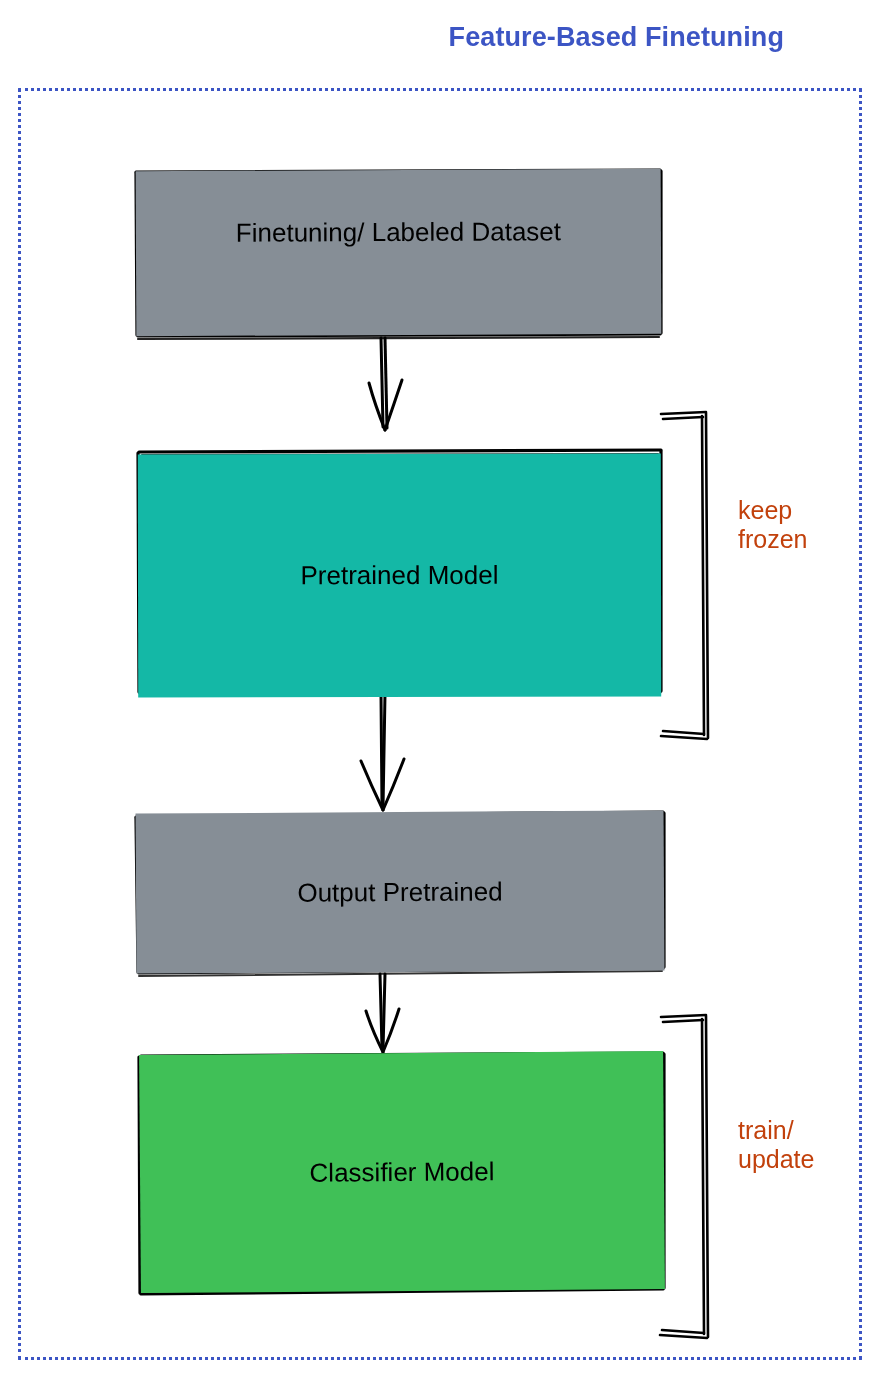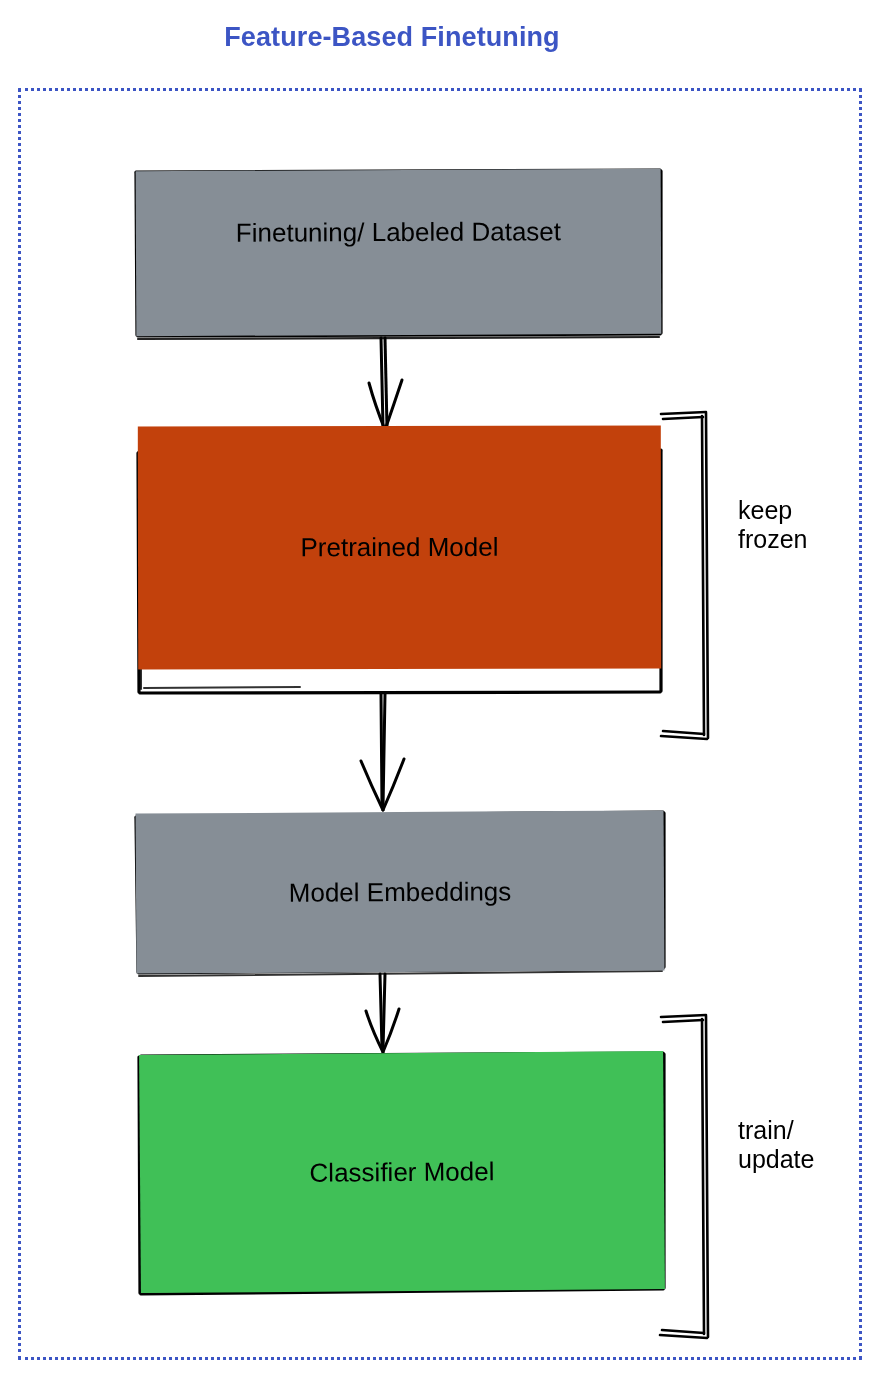--- a/index.html
+++ b/index.html
@@ -22,21 +22,21 @@
     top: 0;
     width: 880px;
     height: 1393px;
   }
 
   .title {
     position: absolute;
     left: 0;
     top: 22px;
     width: 784px;
-    text-align: center;
+    text-align: right;
     font-size: 27px;
     font-weight: 700;
     letter-spacing: 0.1px;
     color: #3c55c4;
     font-family: "Liberation Sans", sans-serif;
   }
 
   .outer-frame {
     position: absolute;
     left: 18px;
@@ -69,24 +69,24 @@
     top: 170px;
     width: 525px;
     height: 165px;
     background: #868e96;
     align-items: flex-start;
     padding-top: 48px;
     transform: rotate(-0.25deg);
   }
   #node-pretrained {
     left: 138px;
-    top: 426px;
+    top: 454px;
     width: 523px;
     height: 243px;
-    background: #c2410c;
+    background: #14b8a6;
     align-items: center;
     transform: rotate(-0.1deg);
   }
   #node-embeddings {
     left: 136px;
     top: 812px;
     width: 528px;
     height: 160px;
     background: #868e96;
     align-items: center;
@@ -99,21 +99,21 @@
     height: 238px;
     background: #40c057;
     align-items: center;
     transform: rotate(-0.45deg);
   }
 
   .side-label {
     position: absolute;
     font-size: 25px;
     line-height: 1.16;
-    color: #000000;
+    color: #c2410c;
     font-family: "Liberation Sans", sans-serif;
     white-space: pre-line;
   }
   #label-keep-frozen { left: 738px; top: 496px; }
   #label-train-update { left: 738px; top: 1116px; }
 </style>
 </head>
 <body>
 
 <svg id="diagram-canvas" viewBox="0 0 880 1393" xmlns="http://www.w3.org/2000/svg">
@@ -220,21 +220,21 @@
 
 <div class="node" id="node-dataset">
   <span class="node-label">Finetuning/ Labeled Dataset</span>
 </div>
 
 <div class="node" id="node-pretrained">
   <span class="node-label">Pretrained Model</span>
 </div>
 
 <div class="node" id="node-embeddings">
-  <span class="node-label">Model Embeddings</span>
+  <span class="node-label">Output Pretrained</span>
 </div>
 
 <div class="node" id="node-classifier">
   <span class="node-label">Classifier Model</span>
 </div>
 
 <div class="side-label" id="label-keep-frozen">keep
 frozen</div>
 <div class="side-label" id="label-train-update">train/
 update</div>

